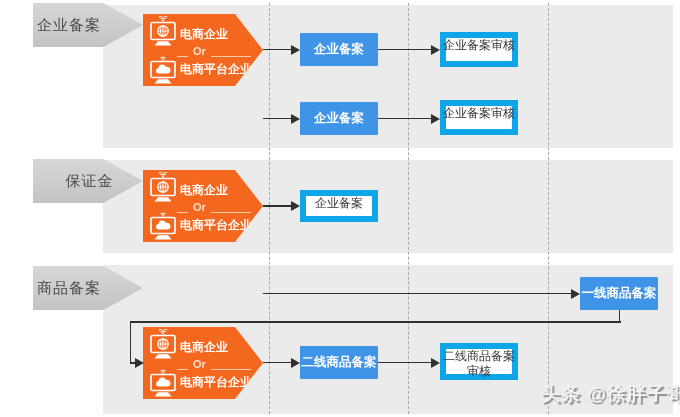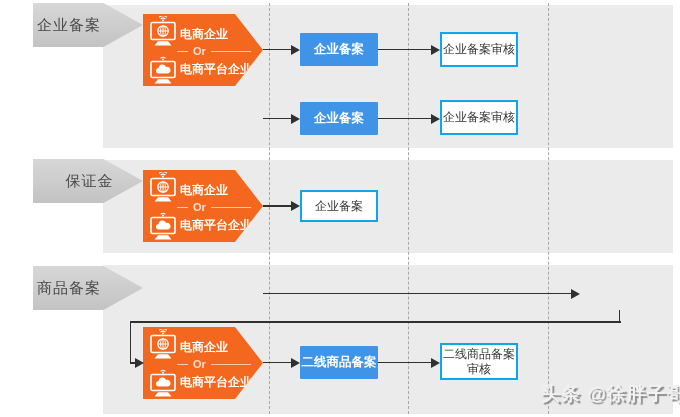--- a/index.html
+++ b/index.html
@@ -14,30 +14,30 @@
     clip-path:polygon(0 0,64% 0,100% 50%,64% 100%,0 100%);
     display:flex;align-items:center;justify-content:center;padding-right:38px;box-sizing:border-box;
     font-size:15px;color:#4a4a4a;letter-spacing:1px;white-space:nowrap;
   }
   .parrow{position:absolute;left:143px;width:120px;
     clip-path:polygon(0 0,calc(100% - 28px) 0,100% 50%,calc(100% - 28px) 100%,0 100%);}
   .parrow.orange{background:#f4671f;height:72px;}
   .parrow.cyan{background:#06b8db;height:36px;clip-path:polygon(0 0,calc(100% - 24px) 0,100% 50%,calc(100% - 24px) 100%,0 100%);}
   .parrow.crimson{background:#d81753;height:34px;clip-path:polygon(0 0,calc(100% - 26px) 0,100% 50%,calc(100% - 26px) 100%,0 100%);}
   .parrow .txt{position:absolute;color:#fff;font-weight:bold;font-size:12px;white-space:nowrap;}
-  .ordiv{position:absolute;left:34px;top:31px;width:74px;display:flex;align-items:center;}
+  .ordiv{position:absolute;left:34px;top:31px;width:74px;display:flex;align-items:flex-end;}
   .ordiv .seg{height:1px;background:rgba(255,255,255,.65);}
   .ordiv .seg.l{width:11px;}
   .ordiv .seg.r{flex:1;}
   .ordiv .ortxt{color:rgba(255,255,255,.78);font-size:11px;padding:0 5px;font-weight:bold;}
   .icn{position:absolute;left:3px;}
   .bluebox{position:absolute;width:78px;height:33px;background:#4094e8;border-radius:1px;
     display:flex;align-items:center;justify-content:center;color:#fff;font-weight:bold;font-size:12.5px;white-space:nowrap;}
-  .whitebox{position:absolute;width:78px;background:#fff;border:2px solid #0ea5e9;box-sizing:border-box;
-    display:flex;flex-direction:column;align-items:center;justify-content:center;color:#333;font-size:12px;
+  .whitebox{position:absolute;width:78px;background:#fff;border:6px solid #0ea5e9;box-sizing:border-box;
+    display:flex;flex-direction:column;align-items:center;justify-content:flex-start;color:#333;font-size:12px;
     text-align:center;line-height:15px;white-space:nowrap;}
   .hline{position:absolute;height:1.5px;background:#303030;}
   .vline{position:absolute;width:1.5px;background:#303030;}
   .ah{position:absolute;width:0;height:0;border-style:solid;border-width:5px 0 5px 9px;
     border-color:transparent transparent transparent #303030;}
   #watermark{position:absolute;left:541px;top:381px;font-size:19px;font-weight:bold;letter-spacing:1px;
     color:#f2f2f2;text-shadow:2px 2px 1px #8d8d8d;white-space:nowrap;}
 </style>
 </head>
 <body>
@@ -146,20 +146,21 @@
         <rect x="5" y="5.5" width="24" height="16" rx="1.5" stroke-width="1.7"></rect>
         <path d="M12 17.5 a2.8 2.8 0 0 1 .5-5.5 a4 4 0 0 1 7.7-1 a3.2 3.2 0 0 1 1.8 6.5 z" fill="#fff" stroke="none"></path>
         <path d="M12 23.2 h10 l3.5 4.2 h-17 z" fill="#fff" stroke="none"></path>
       </svg>
     </span>
     <span class="txt" style="left:37px;top:47px;">电商平台企业</span>
   </div>
 
   <div class="bluebox" style="left:300px;top:33px;">企业备案</div>
   <div class="bluebox" style="left:300px;top:102px;">企业备案</div>
+  <div class="bluebox" style="left:580px;top:277px;">一线商品备案</div>
   <div class="bluebox" style="left:300px;top:346px;">二线商品备案</div>
 
   <div class="whitebox" style="left:440px;top:32px;height:35px;">
     <span>企业备案审核</span>
   </div>
   <div class="whitebox" style="left:440px;top:100px;height:35px;">
     <span>企业备案审核</span>
   </div>
   <div class="whitebox" style="left:300px;top:190px;height:32px;">
     <span>企业备案</span>

